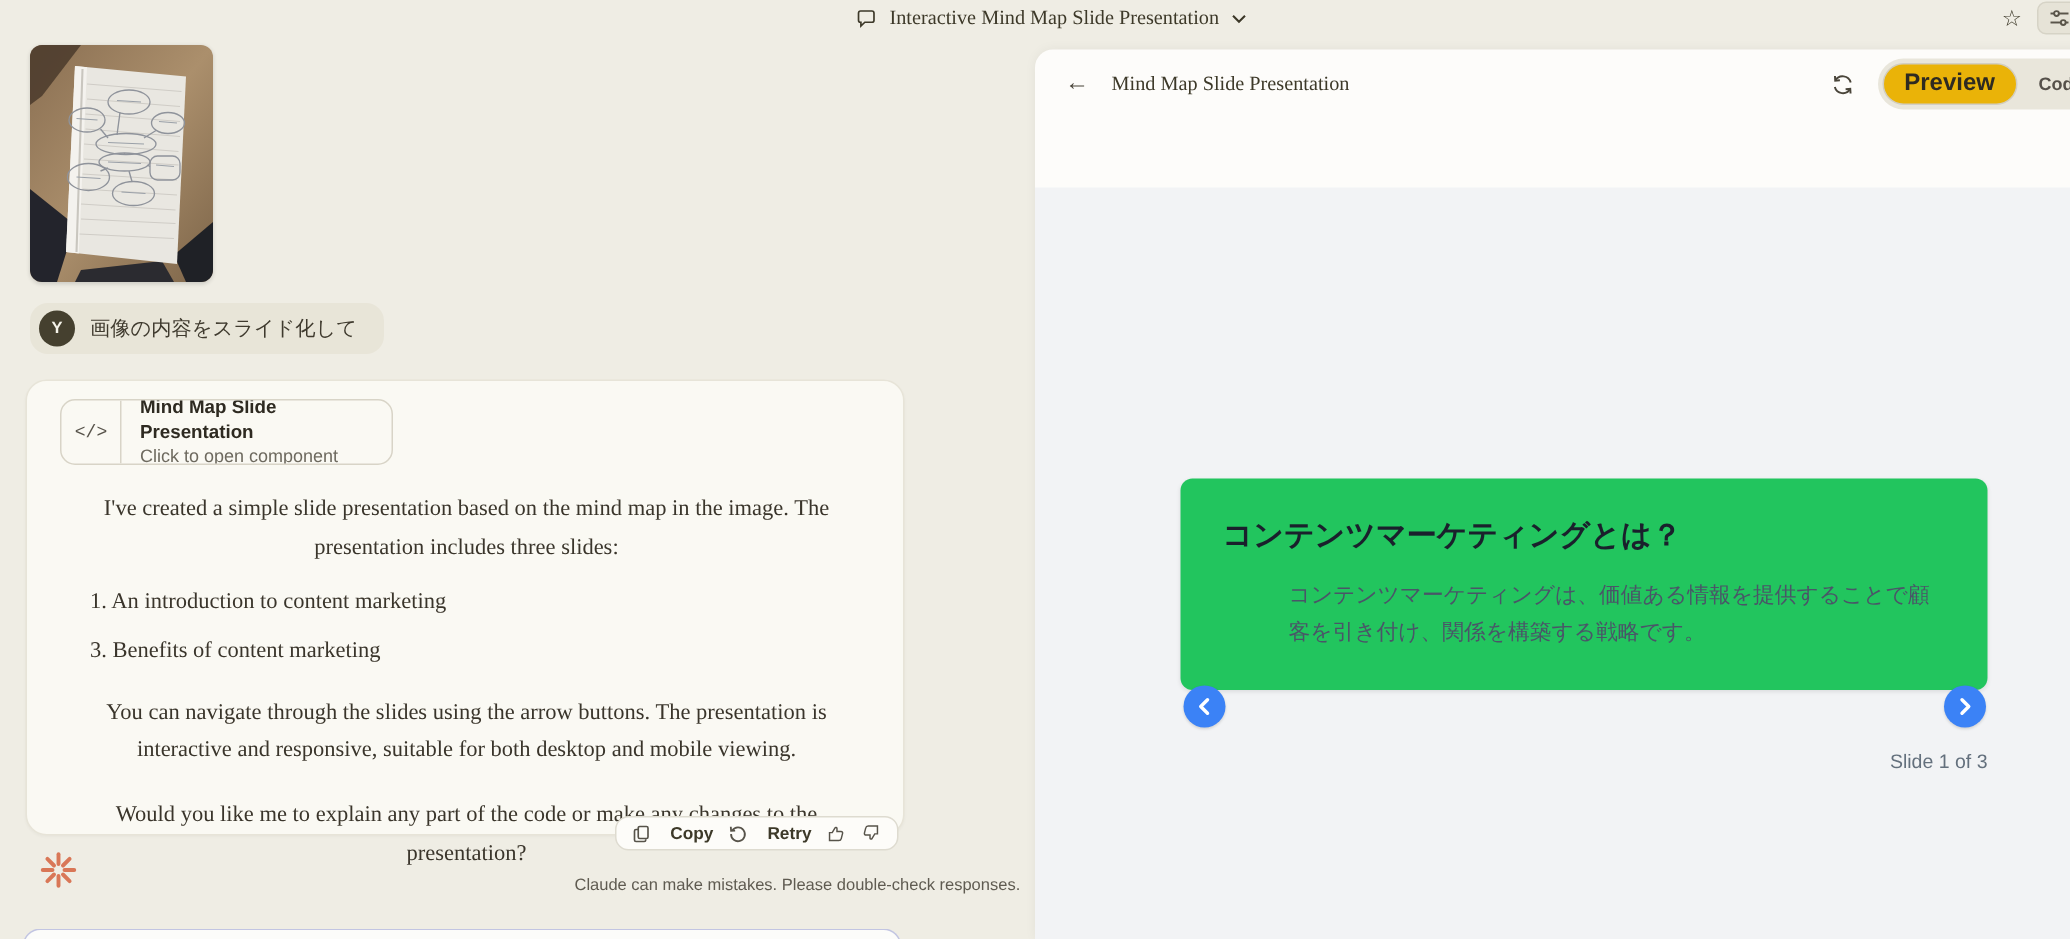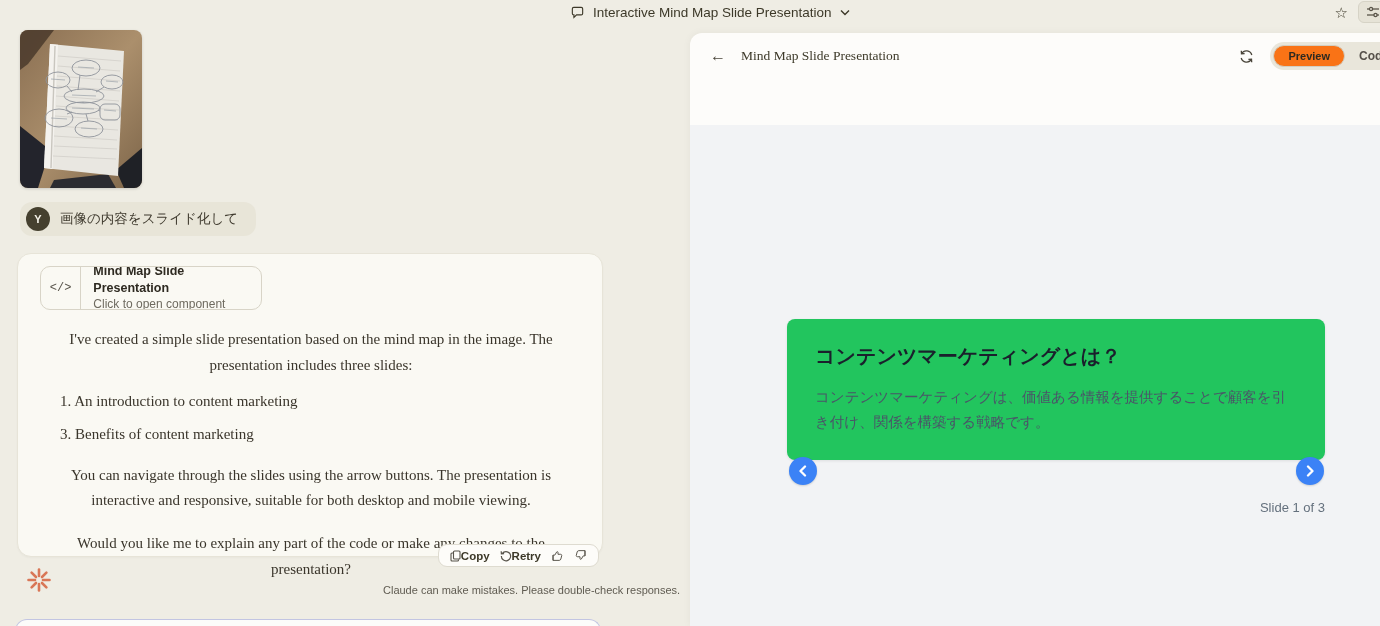--- a/index.html
+++ b/index.html
@@ -12,21 +12,21 @@
   }
   svg { display:block; }
 
   
   .top-bar { position:absolute; left:0; top:0; width:1380px; height:24px; }
   .top-title-group {
     position:absolute; left:570px; top:0; height:24px;
     display:flex; align-items:center; gap:8px; cursor:pointer;
   }
   .top-title {
-    font-family:Liberation Sans, sans-serif; font-size:13.5px; color:#3d3929;
+    font-family:Liberation Serif, serif; font-size:13.5px; color:#3d3929;
   }
   .top-right { position:absolute; right:0; top:0; height:24px; display:flex; align-items:center; gap:10px; }
   .star-btn { font-size:15px; color:#3d3929; line-height:1; cursor:pointer; }
   .sliders-box {
     width:30px; height:22px; margin-right:-8px;
     background:#e6e3d7; border:1px solid #d6d3c6; border-radius:6px;
     display:flex; align-items:center; justify-content:center; cursor:pointer;
   }
 
   
@@ -73,21 +73,21 @@
   .prose .list { margin-top:4px; }
   .prose .list-item { margin-top:11px; padding-left:20px; line-height:1.5; }
 
   .action-pill {
     position:absolute; right:3px; bottom:-11px;
     display:flex; align-items:center; gap:4px;
     background:#fdfcf9; border:1px solid #dedbd0; border-radius:9px;
     padding:3px 8px; height:23px;
   }
   .action-btn {
-    display:flex; align-items:center; gap:0;
+    display:flex; align-items:center; gap:14px;
     font-size:11.5px; font-weight:bold; color:#3d3929; cursor:pointer; padding:0 3px;
   }
   .icon-btn { cursor:pointer; padding:0 3px; display:flex; align-items:center; }
 
   .claude-logo { position:absolute; left:26px; top:567px; cursor:pointer; }
   .footer-note {
     position:absolute; left:342px; top:584px; white-space:nowrap;
     font-size:11px; color:#5f5b51;margin-left:41px;
   }
   .input-top {
@@ -109,37 +109,37 @@
   .panel-title {
     font-family:"Liberation Serif", serif; font-size:13.5px; color:#3d3929; margin-left:15px;
   }
   .header-spacer { flex:1; }
   .refresh-btn { cursor:pointer; margin-right:16px; }
   .view-toggle {
     display:flex; align-items:center; background:#e9e6db;
     border-radius:999px; padding:3px; margin-right:-16px;
   }
   .toggle-preview {
-    background:#f97316; border:1px solid #d2cec2; border-radius:999px;
-    padding:4px 14px; font-size:11px; font-weight:bold; color:#2e2a21; cursor:pointer;
+    background:#eab308; border:1px solid #d2cec2; border-radius:999px;
+    padding:4px 14px; font-size:16px; font-weight:bold; color:#2e2a21; cursor:pointer;
   }
   .toggle-code {
     padding:4px 14px; font-size:12px; font-weight:bold; color:#55504a; cursor:pointer;
   }
   .preview-area {
     position:absolute; left:0; top:46px; right:0; bottom:0;
     background:#f2f3f5; position:relative; height:547px;
   }
   .slide-card {
     position:absolute; left:97px; top:194px; width:538px; min-height:122px;
     background:#22c55e; border-radius:8px; padding:24px 28px;
     box-shadow:0 1px 3px rgba(0,0,0,.09);
   }
   .slide-heading { font-size:20px; font-weight:bold; color:#1a202c; }
-  .slide-body { margin-top:15px; font-size:14.5px; color:#4a5568; line-height:1.75; }
+  .slide-body { margin-top:15px; font-size:14.5px; color:#4a5568; line-height:1.75;margin-left:44px; }
   .nav-btn {
     position:absolute; width:28px; height:28px; border-radius:50%;
     background:#3b82f6; display:flex; align-items:center; justify-content:center;
     cursor:pointer; box-shadow:0 1px 2px rgba(0,0,0,.15);
   }
   .nav-prev { left:99px; top:332px; }
   .nav-next { left:606px; top:332px; }
   .slide-counter {
     position:absolute; left:97px; top:375px; width:538px;
     text-align:right; font-size:13px; color:#64707d;

